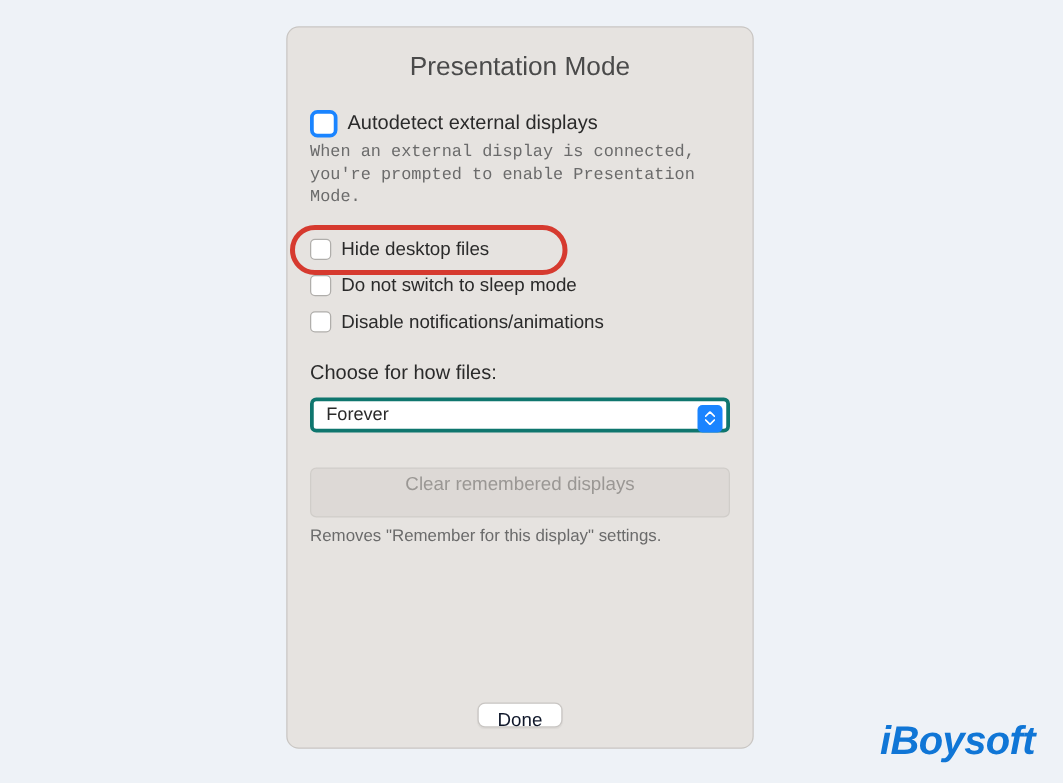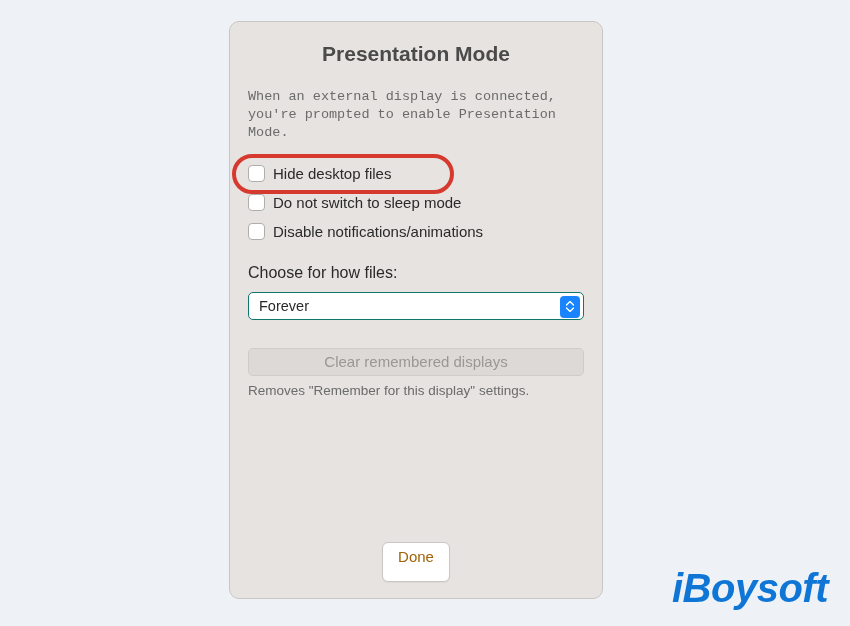--- a/index.html
+++ b/index.html
@@ -23,21 +23,21 @@
       height: 578px;
       background: #e6e3e0;
       border-radius: 10px;
       border: 1px solid #c9c6c3;
       padding: 14px 18px;
     }
     .panel-title {
       text-align: center;
       font-size: 21px;
       color: #4a4a4a;
-      font-weight: 700;
+      font-weight: 400;
       margin-top: 6px;
       margin-bottom: 22px;
     }
     .autodetect-row {
       display: flex;
       align-items: center;
       gap: 8px;
       margin-bottom: 4px;
     }
     .big-checkbox {
@@ -99,21 +99,21 @@
     }
     .select-wrap {
       position: relative;
       margin-bottom: 28px;
       margin-top: 6px;
     }
     .select-box {
       width: 100%;
       height: 28px;
       background: #fff;
-      border: 1px solid #0f766e;
+      border: 3px solid #0f766e;
       border-radius: 5px;
       display: flex;
       align-items: center;
       padding-left: 10px;
       font-size: 14.5px;
       color: #2a2a2a;
       position: relative;
     }
     .select-arrows {
       position: absolute;
@@ -127,56 +127,56 @@
       flex-direction: column;
       align-items: center;
       justify-content: center;
       gap: 1px;
     }
     .select-arrows svg {
       display: block;
     }
     .clear-button {
       width: 100%;
-      height: 28px;
+      height: 40px;
       background: #ddd9d6;
       border: 1px solid #d0cdc9;
       border-radius: 5px;
       font-size: 15px;
       color: #9a9794;
       text-align: center;
       line-height: 26px;
       margin-bottom: 6px;
     }
     .clear-desc {
       font-size: 13.5px;
       color: #6b6b6b;
       line-height: 1.35;
     }
     .done-button {
       position: absolute;
       bottom: 16px;
       left: 50%;
       transform: translateX(-50%);
       width: 68px;
-      height: 40px;
+      height: 20px;
       background: #fff;
       border: 1px solid #c9c6c3;
       border-radius: 6px;
       font-size: 15px;
-      color: #a16207;
+      color: #0f172a;
       text-align: center;
       line-height: 28px;
       box-shadow: 0 1px 1px rgba(0,0,0,0.05);
     }
     .logo {
       position: absolute;
       right: 22px;
       bottom: 15px;
-      font-size: 40px;
+      font-size: 32px;
       font-weight: 700;
       font-style: italic;
       color: #1076d6;
       letter-spacing: -0.5px;
       font-family: Arial, sans-serif;
     }
     .gloss {
       position: absolute;
       left: 229px;
       top: 21px;
@@ -186,20 +186,24 @@
       border-top-right-radius: 10px;
       pointer-events: none;
     }
   </style>
 </head>
 <body>
 
 <div class="panel">
   <div class="panel-title">Presentation Mode</div>
 
+  <div class="autodetect-row">
+    <div class="big-checkbox"></div>
+    <div class="autodetect-label">Autodetect external displays</div>
+  </div>
   <div class="description">When an external display is connected, you're prompted to enable Presentation Mode.</div>
 
 
   <div class="options-block">
     <div class="option-row">
       <div class="highlight-oval"></div>
       <div class="small-checkbox"></div>
       <div class="option-label">Hide desktop files</div>
     </div>
     <div class="option-row">

